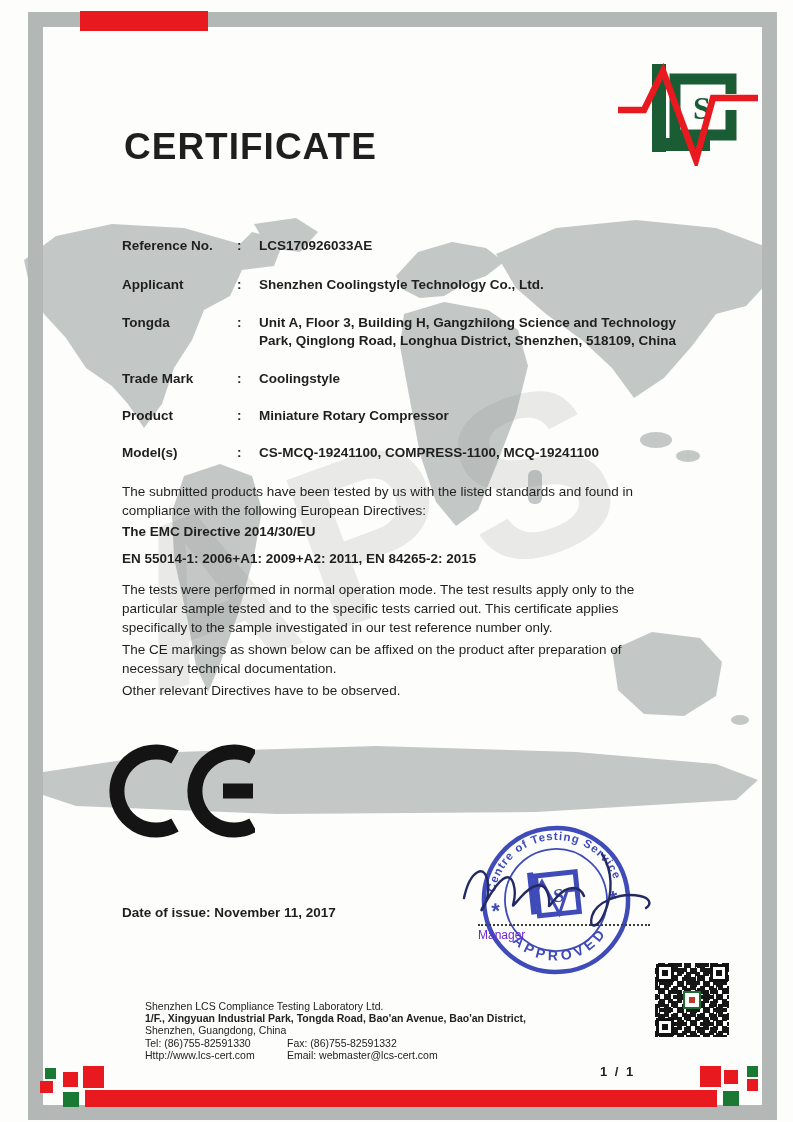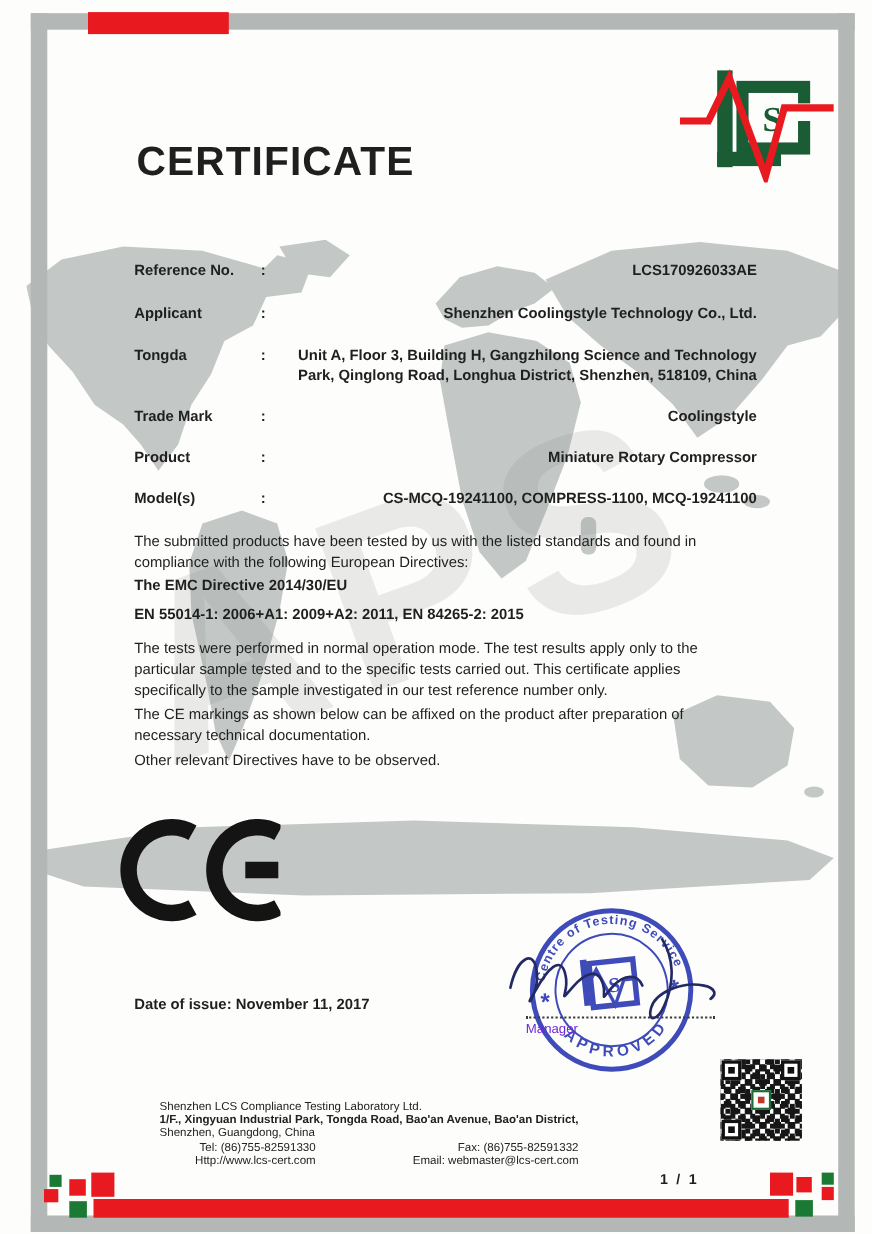--- a/index.html
+++ b/index.html
@@ -27,35 +27,35 @@
   }
   
   .content{position:absolute;left:0;top:0;width:708px;height:1122px;z-index:2;}
   .title{position:absolute;left:124px;top:126px;font-size:37px;font-weight:bold;letter-spacing:1px;}
   .subtitle{position:absolute;left:126px;top:168px;font-size:22px;font-weight:bold;}
   .field-row{
     position:absolute;left:122px;width:566px;
     display:grid;grid-template-columns:115px 22px 1fr;
     font-size:13.5px;font-weight:bold;line-height:1.3;
   }
-  .field-row .val{max-width:440px;text-align:right;}
+  .field-row .val{max-width:440px;}
   .para{position:absolute;left:122px;width:560px;font-size:13.5px;line-height:1.4;}
   .para.bold{font-weight:bold;}
   .date-line{position:absolute;left:122px;top:905px;font-size:13.5px;font-weight:bold;}
   
   .ce-svg{position:absolute;left:103px;top:743px;}
   
   .stamp-svg{position:absolute;left:466px;top:810px;transform:rotate(-6deg);opacity:0.92;}
   .sign-svg{position:absolute;left:452px;top:840px;z-index:4;}
   .sig-line{position:absolute;left:478px;top:906px;width:172px;height:18px;border-bottom:2px dotted #3a3a3a;z-index:3;}
   .signer-title{position:absolute;left:478px;top:928px;width:172px;font-size:12px;color:#6d28d9;z-index:2;}
   
   .footer{position:absolute;left:145px;top:1000px;font-size:10.5px;line-height:12.2px;color:#222;}
   .footer .bold{font-weight:bold;}
-  .footer-cols{display:grid;grid-template-columns:142px auto;text-align:right;}
+  .footer-cols{display:grid;grid-template-columns:142px auto;}
   .page-num{position:absolute;left:600px;top:1036px;font-size:13px;font-weight:bold;letter-spacing:2px;margin-top:28px;}
   
   .qr{
     position:absolute;left:655px;top:963px;width:74px;height:74px;background:#fff;
     background-image:
       repeating-conic-gradient(#161616 0% 25%, rgba(0,0,0,0) 0% 50%),
       repeating-conic-gradient(#161616 0% 25%, #ffffff 0% 50%);
     background-size:13px 13px, 9px 9px;
     background-position:3px 5px, 0 0;
   }

